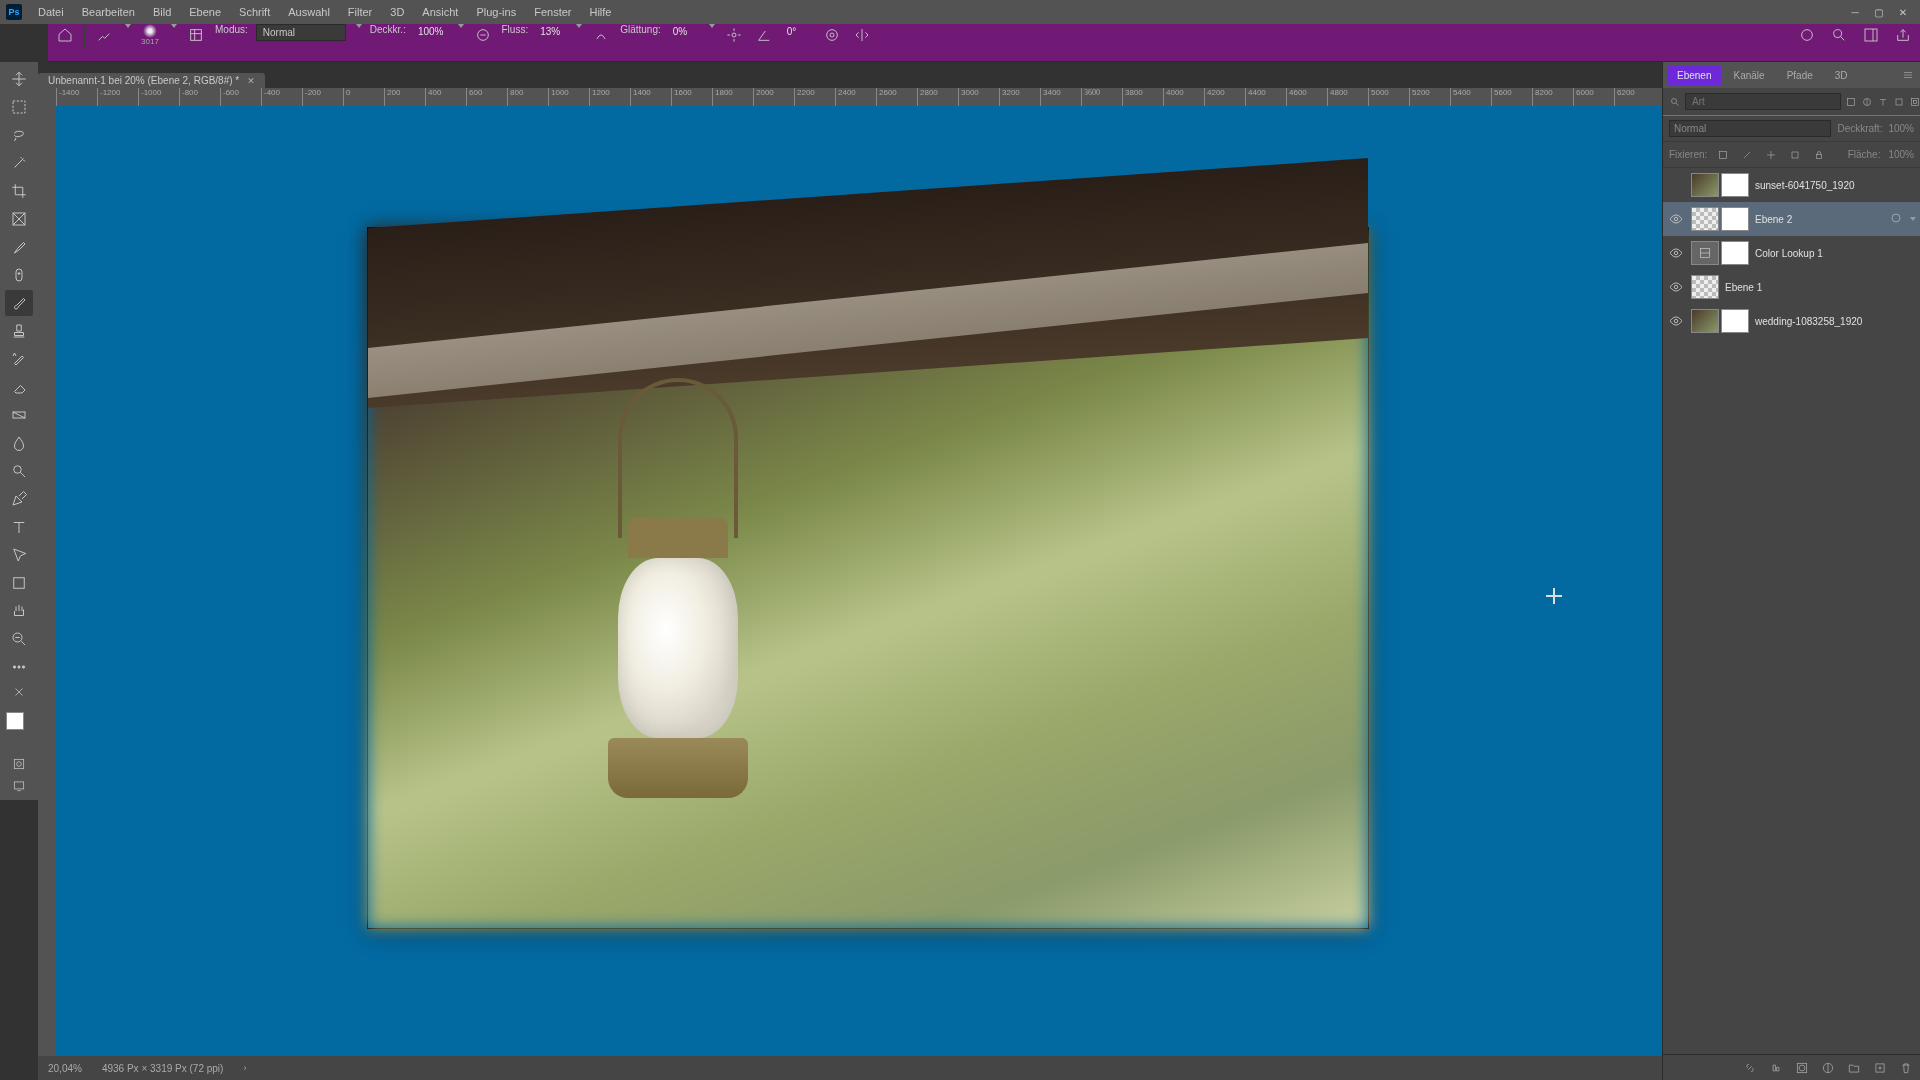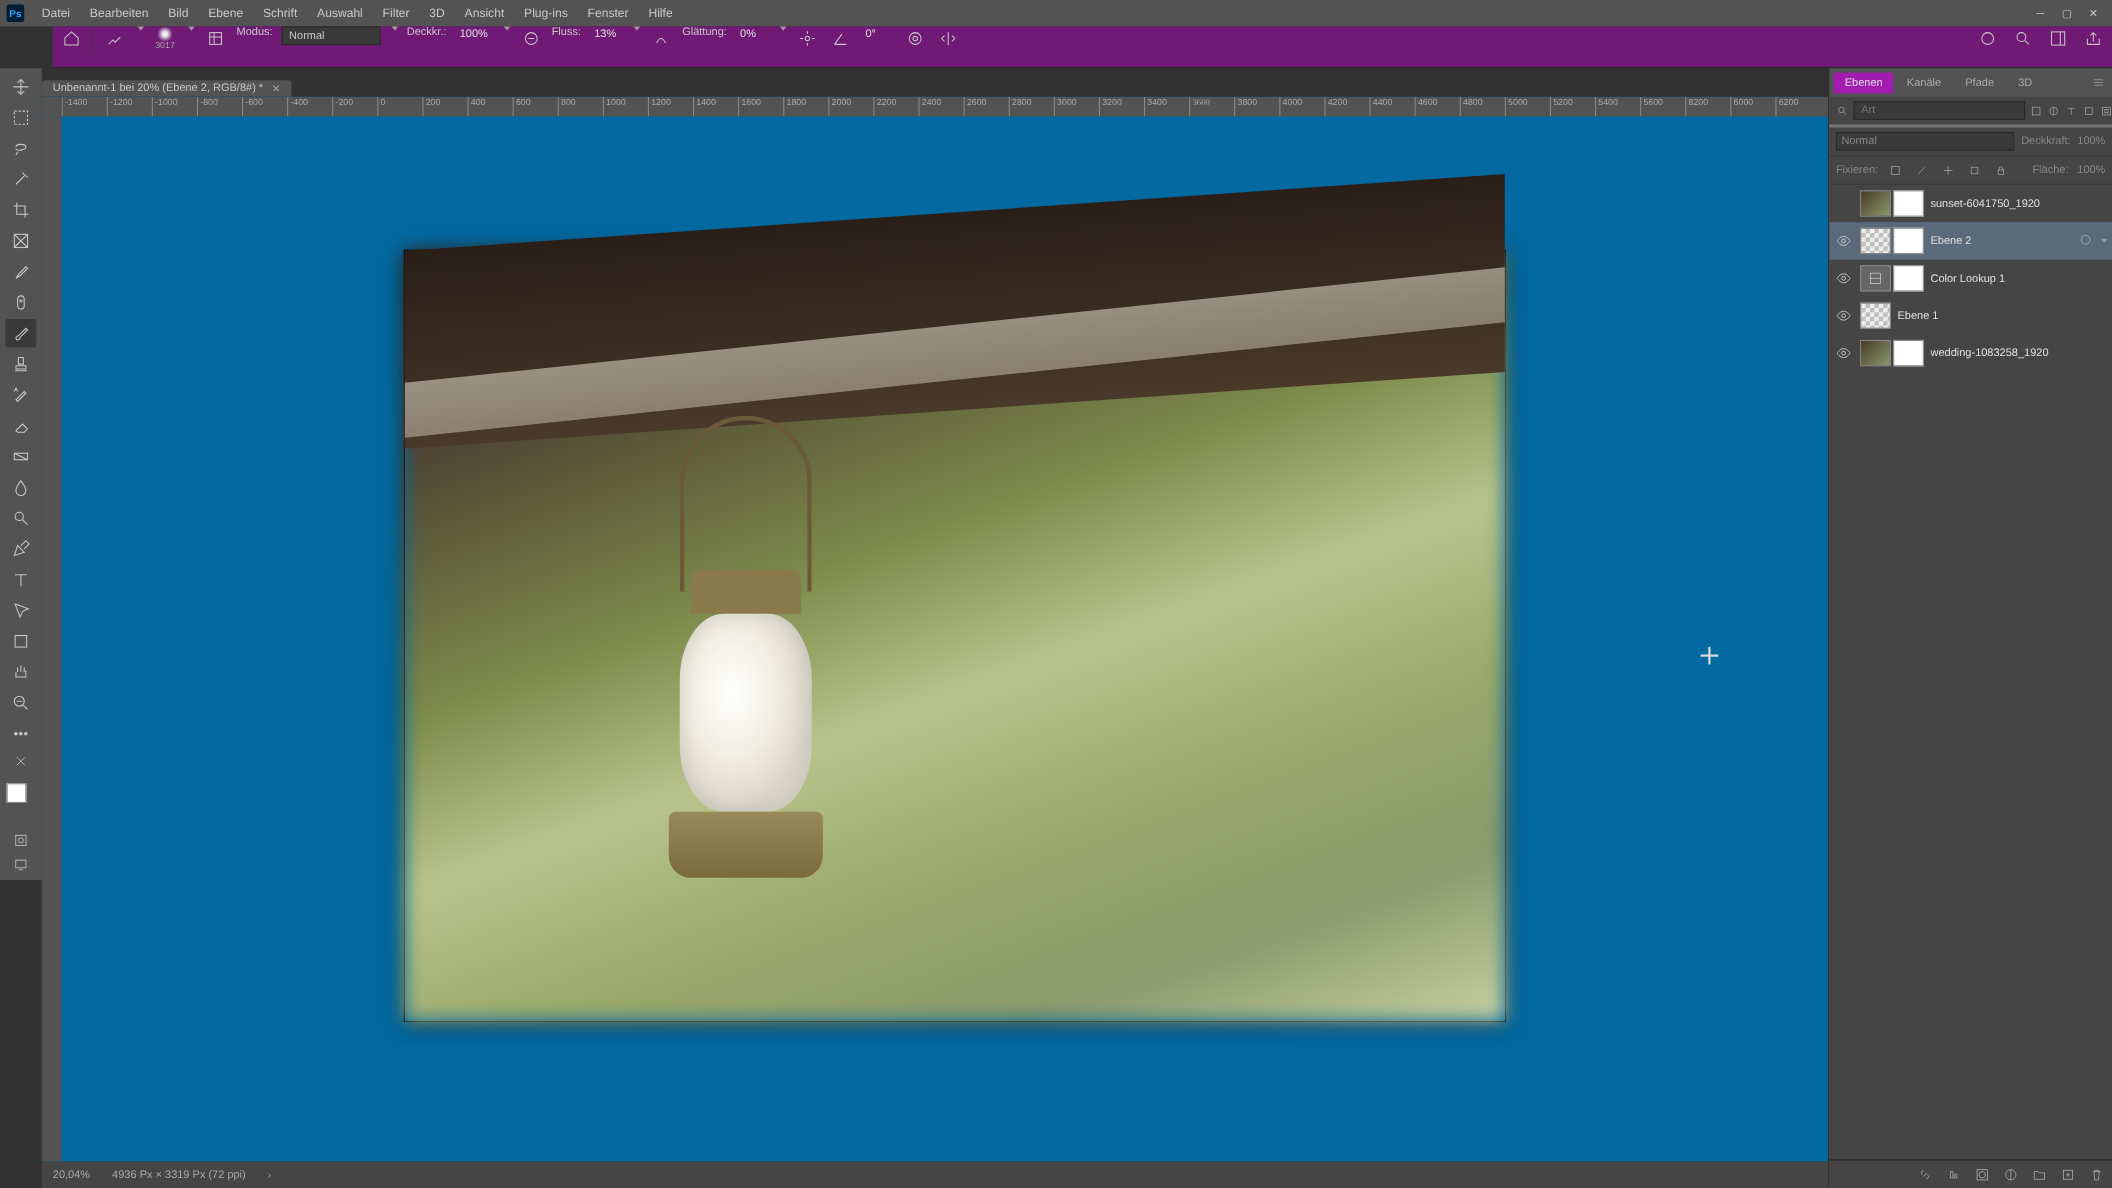--- a/index.html
+++ b/index.html
@@ -59,23 +59,23 @@
 .lan-base { position: absolute; left: 50%; top: 260px; width: 140px; height: 60px; background: linear-gradient(#9a8a5a,#7a6a3a); border-radius: 6px 6px 20px 20px; transform: translateX(-50%); }
 .cursor-spot { position: absolute; right: 100px; top: 500px; width: 16px; height: 16px; }
 .cursor-spot::before, .cursor-spot::after { content: ''; position: absolute; background: #ddd; }
 .cursor-spot::before { left: 0; top: 7px; width: 16px; height: 2px; }
 .cursor-spot::after { left: 7px; top: 0; width: 2px; height: 16px; }
 
 
 .panels { position: absolute; right: 0; top: 62px; width: 258px; bottom: 0; background: #535353; display: flex; flex-direction: column; border-left: 1px solid #2a2a2a; }
 .panel-tabs { height: 26px; display: flex; align-items: center; padding: 0 4px; gap: 2px; }
 .panel-tab { padding: 4px 10px; font-size: 10px; color: #aaa; }
-.panel-tab.act { background: #a21caf; color: #e0e0e0; text-align: right; }
+.panel-tab.act { background: #6d28d9; color: #e0e0e0; text-align: right; }
 .panel-body { flex: 1; background: #454545; display: flex; flex-direction: column; }
-.filter-row { height: 28px; display: flex; align-items: center; padding: 0 6px; gap: 4px; border-bottom: 3px solid #737373; justify-content: space-between; }
+.filter-row { height: 28px; display: flex; align-items: center; padding: 0 6px; gap: 4px; border-bottom: 1px solid #737373; justify-content: space-between; }
 .filter-row input { flex: 1; background: #3a3a3a; border: 1px solid #2a2a2a; color: #aaa; padding: 2px 16px 2px 6px; font-size: 10px; }
 .filter-ic { width: 16px; height: 16px; display: flex; align-items: center; justify-content: center; }
 .filter-ic svg { width: 12px; height: 12px; stroke: #aaa; fill: none; stroke-width: 1.3; }
 .blend-row { height: 26px; display: flex; align-items: center; padding: 0 6px; font-size: 10px; gap: 6px; border-bottom: 1px solid #3a3a3a; color: #888; }
 .blend-sel { flex: 1; background: #3a3a3a; border: 1px solid #2a2a2a; padding: 2px 4px; color: #888; }
 .lock-row { height: 26px; display: flex; align-items: center; padding: 0 6px; font-size: 10px; gap: 8px; border-bottom: 1px solid #3a3a3a; color: #888; }
 
 .layers { flex: 1; overflow: auto; }
 .layer { height: 34px; display: flex; align-items: center; padding: 0 4px; gap: 6px; }
 .layer.sel { background: #5a6a7a; }

